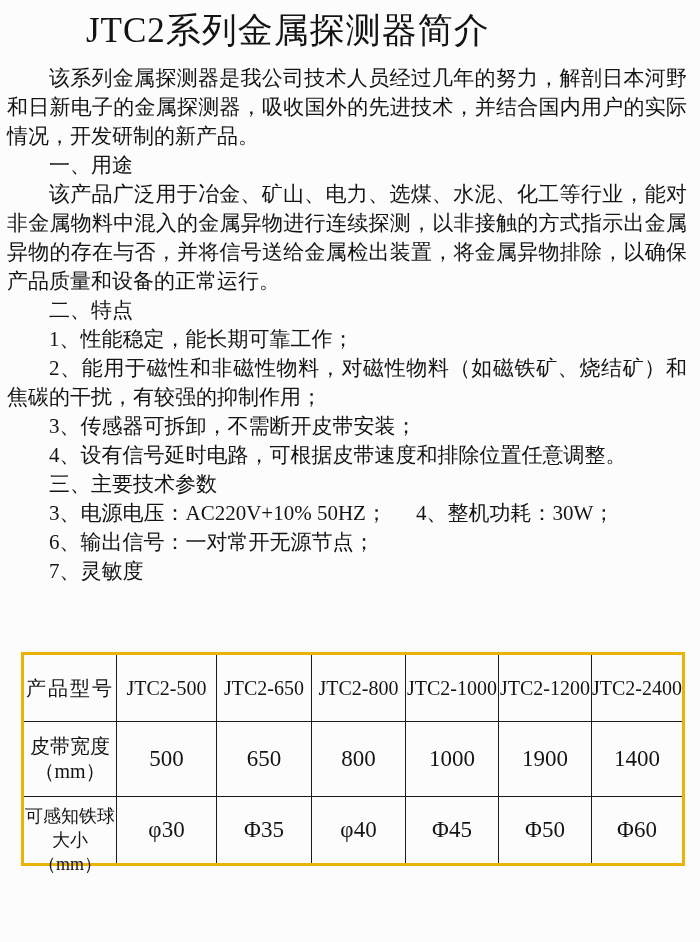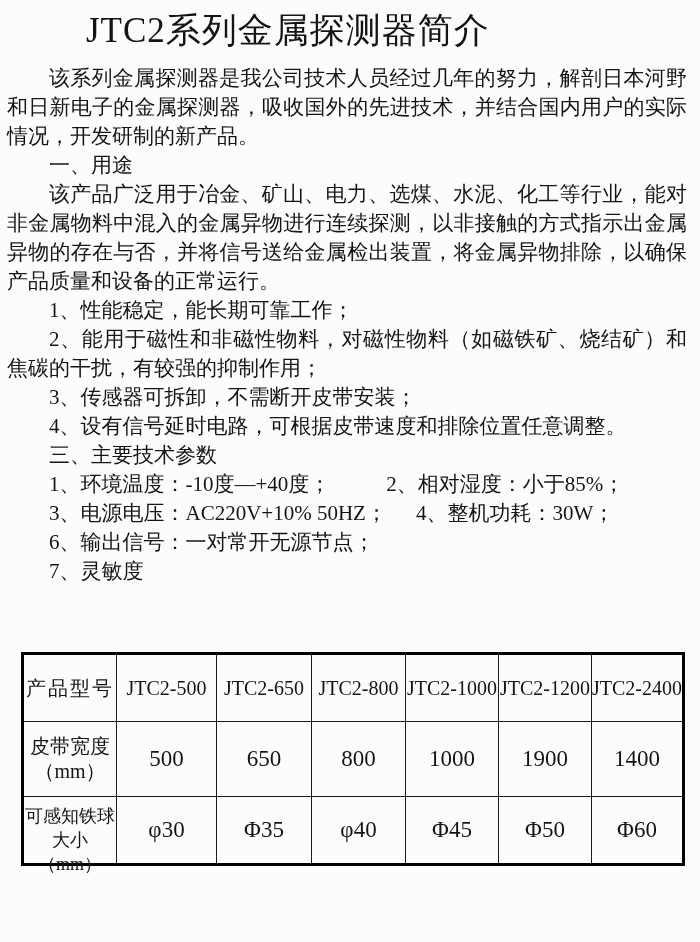--- a/index.html
+++ b/index.html
@@ -35,21 +35,21 @@
   .doc p, .doc div { margin: 0; padding: 0; }
   .indent { text-indent: 2em; }
   .param-line { white-space: nowrap; }
   .gap-lg { margin-left: 56px; }
   .gap-sm { margin-left: 29px; }
   .spec-table {
     border-collapse: collapse;
     table-layout: fixed;
     width: 661px;
     margin: 66px 12px 0 21px;
-    border: 3px solid #000000;
+    border: 3px solid #eab308;
   }
   .spec-table td {
     border: 1px solid #1a1a1a;
     text-align: center;
     vertical-align: middle;
     padding: 0;
     overflow: visible;
   }
   .row-header td { height: 68px; font-size: 20px; }
   .row-belt td   { height: 75px; }
@@ -69,27 +69,27 @@
 <div class="page">
 
   <h1 class="title">JTC2系列金属探测器简介</h1>
 
   <div class="doc">
     <p class="indent">该系列金属探测器是我公司技术人员经过几年的努力，解剖日本河野和日新电子的金属探测器，吸收国外的先进技术，并结合国内用户的实际情况，开发研制的新产品。</p>
 
     <div class="indent">一、用途</div>
     <p class="indent">该产品广泛用于冶金、矿山、电力、选煤、水泥、化工等行业，能对非金属物料中混入的金属异物进行连续探测，以非接触的方式指示出金属异物的存在与否，并将信号送给金属检出装置，将金属异物排除，以确保产品质量和设备的正常运行。</p>
 
+    <div class="indent">二、特点</div>
     <p class="indent">1、性能稳定，能长期可靠工作；</p>
     <p class="indent">2、能用于磁性和非磁性物料，对磁性物料（如磁铁矿、烧结矿）和焦碳的干扰，有较强的抑制作用；</p>
     <p class="indent">3、传感器可拆卸，不需断开皮带安装；</p>
     <p class="indent">4、设有信号延时电路，可根据皮带速度和排除位置任意调整。</p>
 
     <div class="indent">三、主要技术参数</div>
-    <div class="indent param-line"><span>1、环境温度：-10度—+40度；</span><span class="gap-lg">2、相对湿度：小于85%；</span></div>
     <div class="indent param-line"><span>3、电源电压：AC220V+10% 50HZ；</span><span class="gap-sm">4、整机功耗：30W；</span></div>
     <div class="indent param-line"><span>6、输出信号：一对常开无源节点；</span></div>
     <div class="indent param-line"><span>7、灵敏度</span></div>
   </div>
 
   <table class="spec-table">
     <colgroup>
       <col style="width:94px">
         <col style="width:100px">
         <col style="width:95px">

